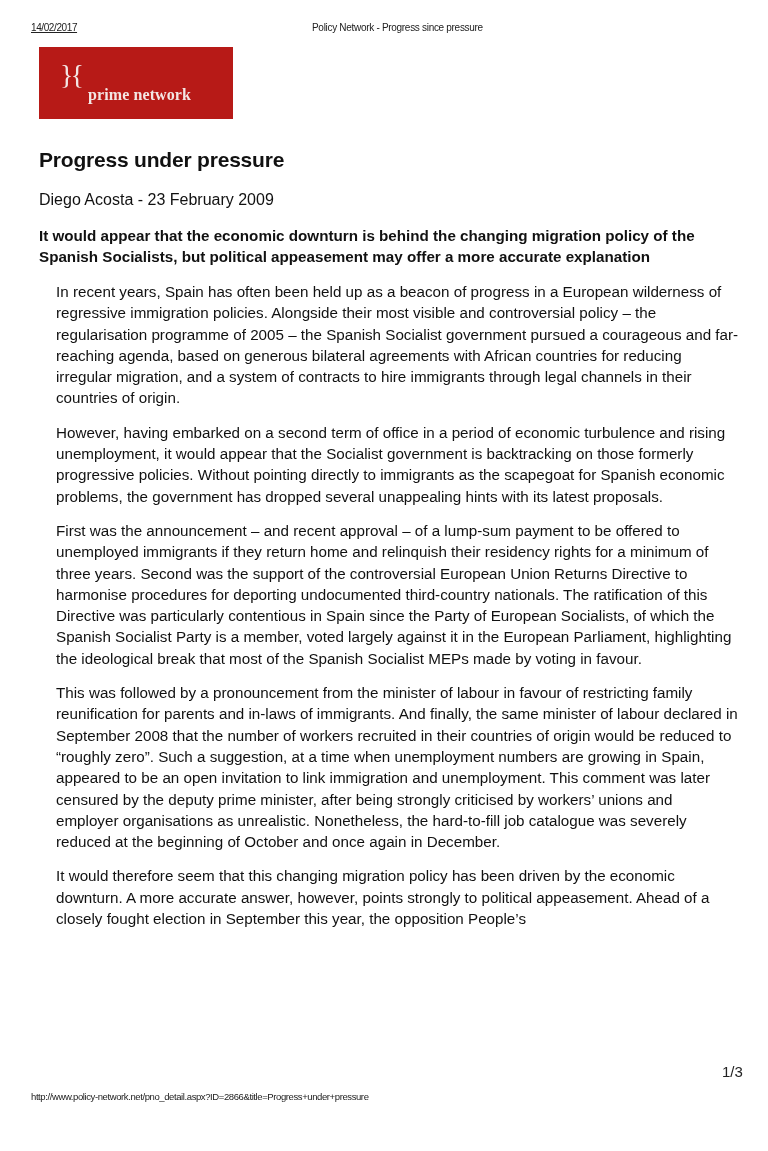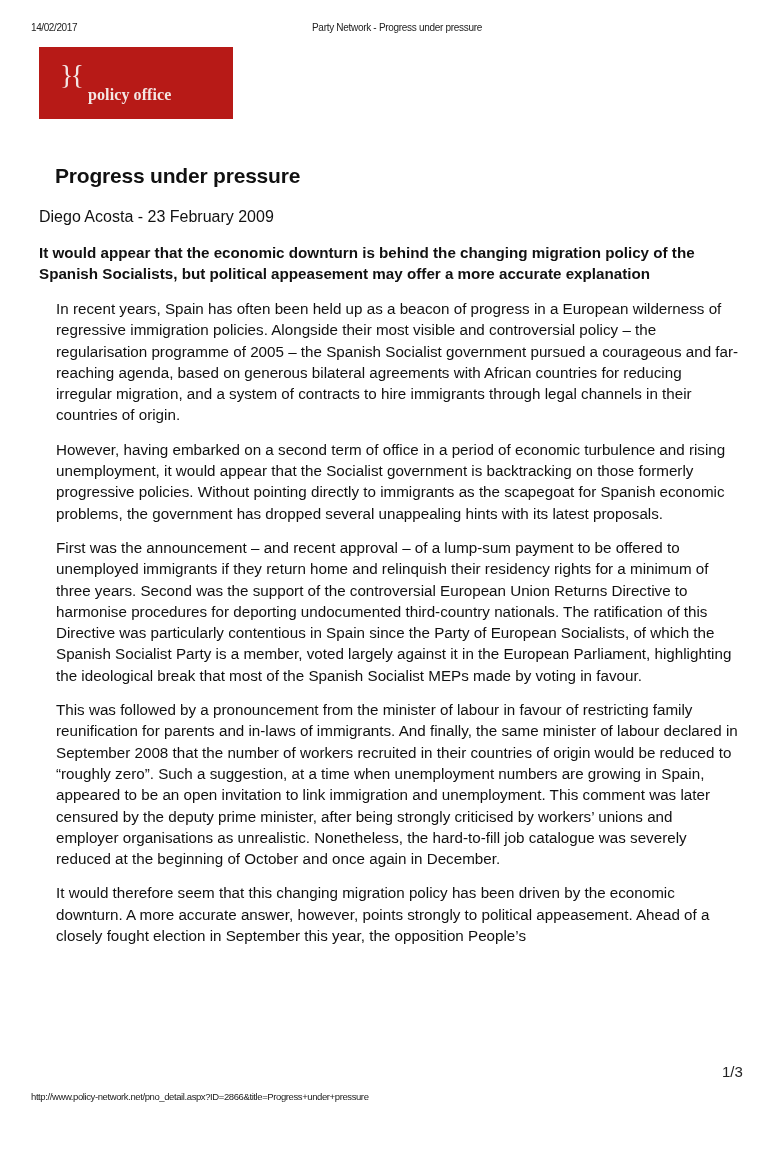--- a/index.html
+++ b/index.html
@@ -1,38 +1,38 @@
 <!DOCTYPE html>
 <html><head>
 <meta charset="utf-8">
 <style>
   html, body { margin: 0; padding: 0; background: #ffffff; }
   body { width: 768px; height: 1151px; position: relative; overflow: hidden; font-family: "Liberation Sans", sans-serif; color: #111; }
-  .print-header-date { position: absolute; left: 31px; top: 22px; font-size: 10px; letter-spacing: -0.4px; color: #222; }
+  .print-header-date { position: absolute; left: 31px; top: 22px; font-size: 10px; letter-spacing: -0.4px; color: #222; text-decoration: underline; }
   .print-header-title { position: absolute; left: 312px; top: 22px; font-size: 10px; letter-spacing: -0.3px; color: #222; }
   .logo { position: absolute; left: 39px; top: 47px; width: 194px; height: 72px; background: #b71a17; }
   .logo-braces { position: absolute; left: 21px; top: 14px; font-family: "Liberation Serif", serif; color: #f3e6e4; font-size: 28px; line-height: 28px; letter-spacing: -3px; }
   .logo-text { position: absolute; left: 49px; top: 39px; font-family: "Liberation Serif", serif; color: #f3e6e4; font-size: 16px; font-weight: bold; letter-spacing: 0.1px; }
   .content { position: absolute; left: 39px; top: 146px; width: 700px; }
-  .page-title { font-size: 21px; font-weight: bold; margin: 16px; line-height: 28px; letter-spacing: -0.2px; }
+  .page-title { font-size: 21px; font-weight: bold; margin: 0; line-height: 28px; letter-spacing: -0.2px; }
   .byline { font-size: 16px; margin: 15px 0 0 0; line-height: 22px; }
   .standfirst { font-size: 15.2px; font-weight: bold; margin: 14px 0 14px 0; line-height: 21px; }
   .para { font-size: 15.2px; margin: 13px 0 0 17px; line-height: 21.3px; }
   .print-footer-url { position: absolute; left: 31px; top: 1063px; font-size: 9.5px; letter-spacing: -0.4px; color: #222; margin-top: 28px; }
   .print-footer-page { position: absolute; left: 722px; top: 1063px; font-size: 15px; color: #222; }
 </style>
 </head>
 <body>
 
 <div class="print-header-date">14/02/2017</div>
-<div class="print-header-title">Party Network - Progress under pressure</div>
+<div class="print-header-title">Policy Network - Progress since pressure</div>
 
 <div class="logo">
   <span class="logo-braces">}{</span>
-  <span class="logo-text">policy office</span>
+  <span class="logo-text">prime network</span>
 </div>
 
 <div class="content">
   <h1 class="page-title">Progress under pressure</h1>
   <p class="byline">Diego Acosta - 23 February 2009</p>
   <p class="standfirst">It would appear that the economic downturn is behind the changing migration policy of the Spanish Socialists, but political appeasement may offer a more accurate explanation</p>
   <p class="para">In recent years, Spain has often been held up as a beacon of progress in a European wilderness of regressive immigration policies. Alongside their most visible and controversial policy – the regularisation programme of 2005 – the Spanish Socialist government pursued a courageous and far-reaching agenda, based on generous bilateral agreements with African countries for reducing irregular migration, and a system of contracts to hire immigrants through legal channels in their countries of origin.</p>
   <p class="para">However, having embarked on a second term of office in a period of economic turbulence and rising unemployment, it would appear that the Socialist government is backtracking on those formerly progressive policies. Without pointing directly to immigrants as the scapegoat for Spanish economic problems, the government has dropped several unappealing hints with its latest proposals.</p>
   <p class="para">First was the announcement – and recent approval – of a lump-sum payment to be offered to unemployed immigrants if they return home and relinquish their residency rights for a minimum of three years. Second was the support of the controversial European Union Returns Directive to harmonise procedures for deporting undocumented third-country nationals. The ratification of this Directive was particularly contentious in Spain since the Party of European Socialists, of which the Spanish Socialist Party is a member, voted largely against it in the European Parliament, highlighting the ideological break that most of the Spanish Socialist MEPs made by voting in favour.</p>
   <p class="para">This was followed by a pronouncement from the minister of labour in favour of restricting family reunification for parents and in-laws of immigrants. And finally, the same minister of labour declared in September 2008 that the number of workers recruited in their countries of origin would be reduced to “roughly zero”. Such a suggestion, at a time when unemployment numbers are growing in Spain, appeared to be an open invitation to link immigration and unemployment. This comment was later censured by the deputy prime minister, after being strongly criticised by workers’ unions and employer organisations as unrealistic. Nonetheless, the hard-to-fill job catalogue was severely reduced at the beginning of October and once again in December.</p>

